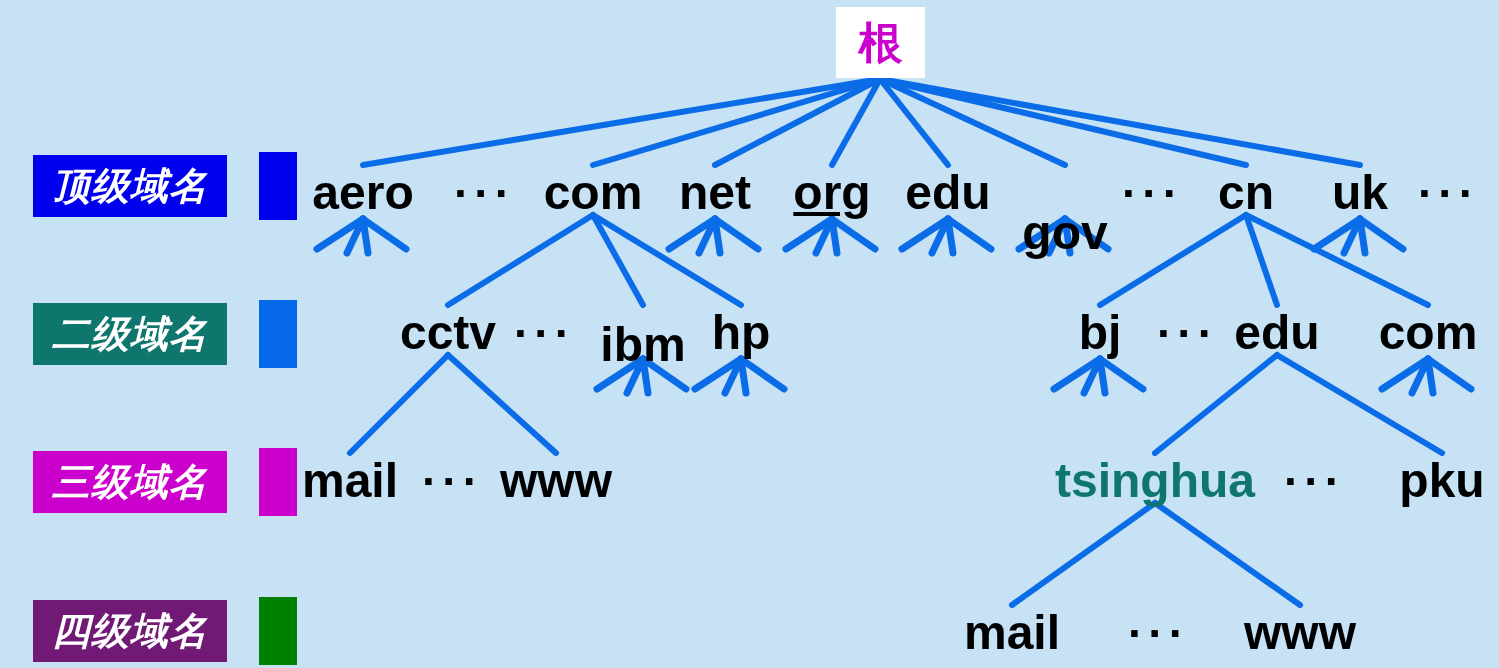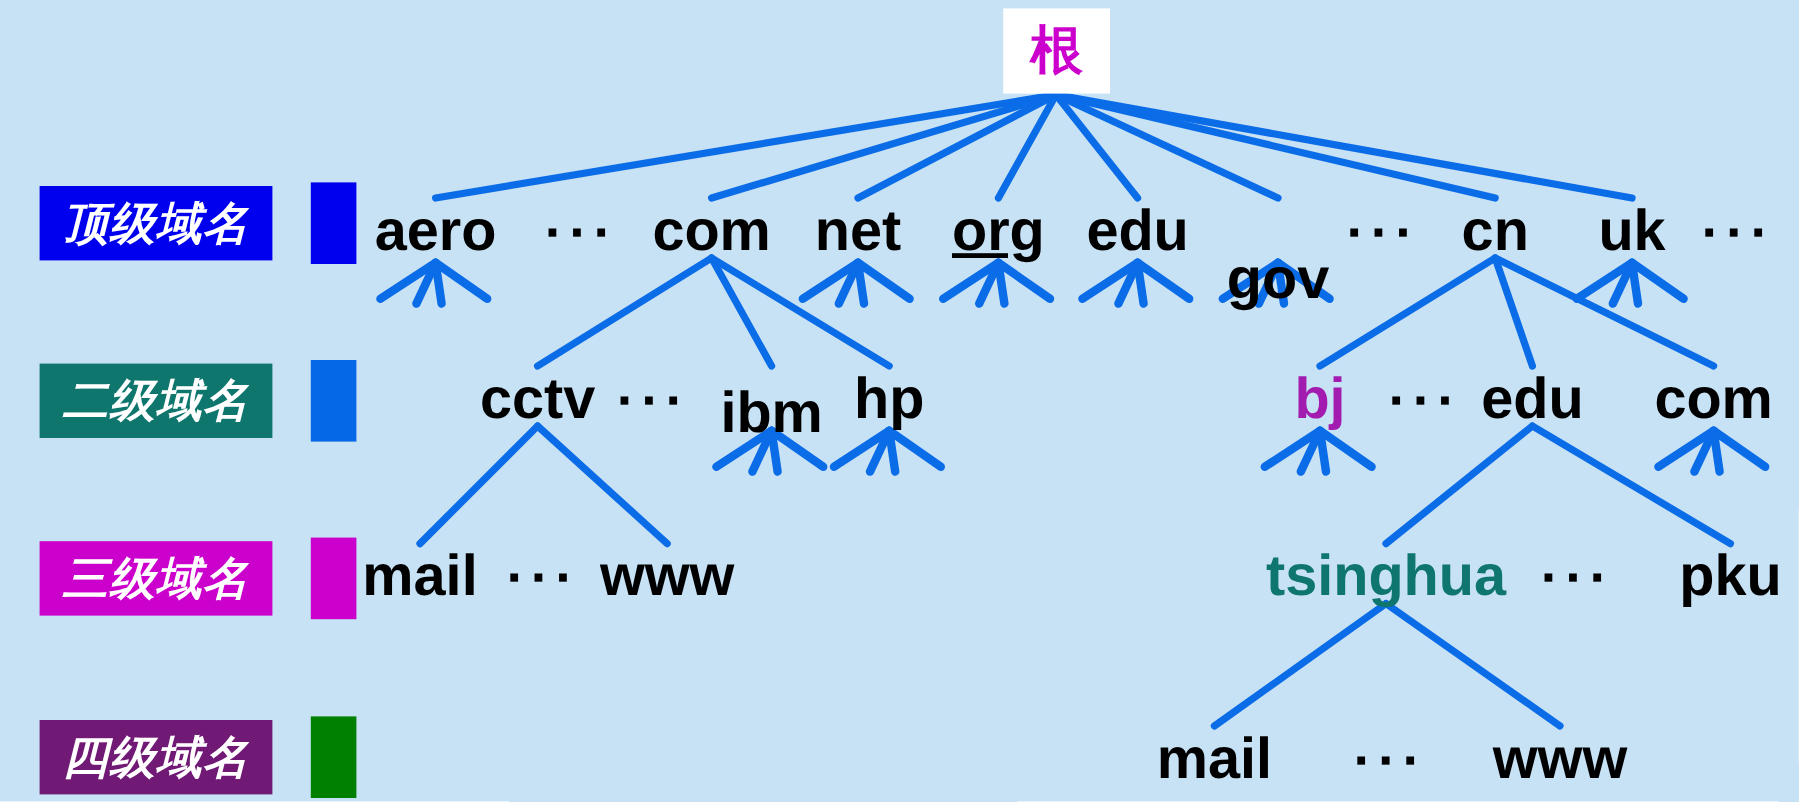--- a/index.html
+++ b/index.html
@@ -110,21 +110,21 @@
       <div class="node" style="left: 948px; top: 193px; color: rgb(0, 0, 0);">edu</div>
       <div class="node" style="left: 1065px; top: 193px; color: rgb(0, 0, 0); margin-top: 40px;">gov</div>
       <div class="node dots" style="left: 1150px; top: 193px; color: rgb(0, 0, 0);">···</div>
       <div class="node" style="left: 1246px; top: 193px; color: rgb(0, 0, 0);">cn</div>
       <div class="node" style="left: 1360px; top: 193px; color: rgb(0, 0, 0);">uk</div>
       <div class="node dots" style="left: 1446px; top: 193px; color: rgb(0, 0, 0);">···</div>
       <div class="node" style="left: 448px; top: 333px; color: rgb(0, 0, 0);">cctv</div>
       <div class="node dots" style="left: 542px; top: 333px; color: rgb(0, 0, 0);">···</div>
       <div class="node" style="left: 643px; top: 333px; color: rgb(0, 0, 0); margin-top: 12px;">ibm</div>
       <div class="node" style="left: 741px; top: 333px; color: rgb(0, 0, 0);">hp</div>
-      <div class="node" style="left: 1100px; top: 333px; color: #a21caf;">bj</div>
+      <div class="node" style="left: 1100px; top: 333px; color: #000000;">bj</div>
       <div class="node dots" style="left: 1185px; top: 333px; color: rgb(0, 0, 0);">···</div>
       <div class="node" style="left: 1277px; top: 333px; color: rgb(0, 0, 0);">edu</div>
       <div class="node" style="left: 1428px; top: 333px; color: rgb(0, 0, 0);">com</div>
       <div class="node" style="left: 350px; top: 481px; color: rgb(0, 0, 0);">mail</div>
       <div class="node dots" style="left: 450px; top: 481px; color: rgb(0, 0, 0);">···</div>
       <div class="node" style="left: 556px; top: 481px; color: rgb(0, 0, 0);">www</div>
       <div class="node" style="left: 1155px; top: 481px; color: #0f766e;">tsinghua</div>
       <div class="node dots" style="left: 1312px; top: 481px; color: rgb(0, 0, 0);">···</div>
       <div class="node" style="left: 1442px; top: 481px; color: rgb(0, 0, 0);">pku</div>
       <div class="node" style="left: 1012px; top: 633px; color: rgb(0, 0, 0);">mail</div>

